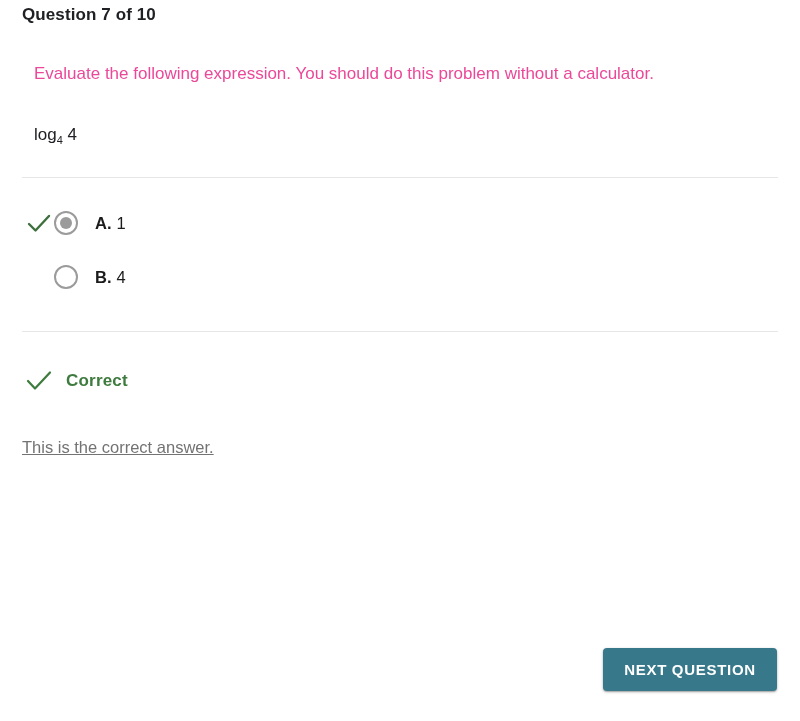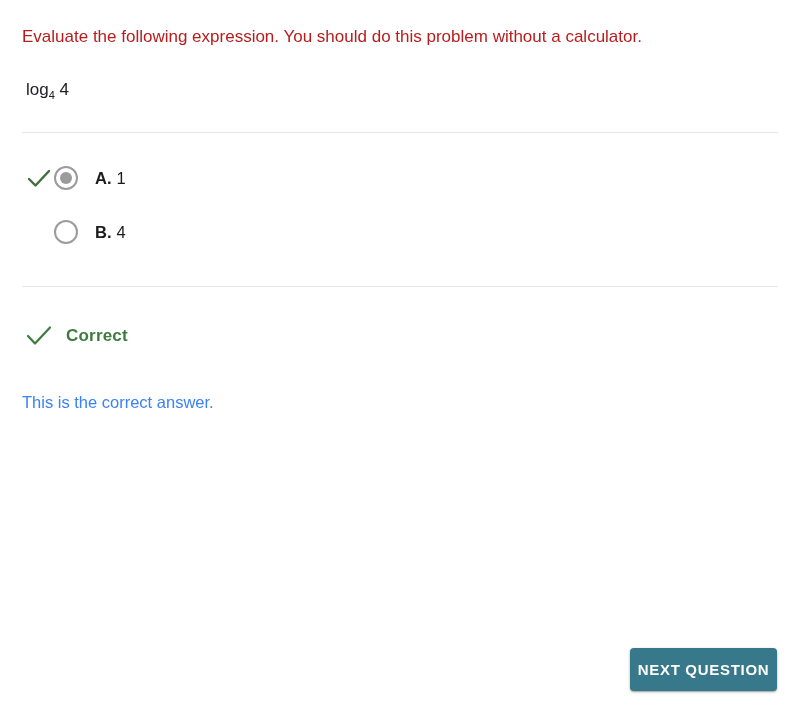--- a/index.html
+++ b/index.html
@@ -32,32 +32,32 @@
     letter-spacing: 0.1px;
     padding-top: 5px;
     line-height: 20px;
     margin: 0;
   }
 
   
   .question-prompt {
     font-size: 17px;
     line-height: 25px;
-    color: #b91c1c;
-    margin: 0;
+    color: #ec4899;
+    margin: 12px;
     padding-top: 24px;
     max-width: 740px;
     font-weight: normal;
   }
 
   .expression {
     font-size: 17px;
     line-height: 22px;
     color: #202124;
-    margin: 4px;
+    margin: 12px;
     padding-top: 26px;
     font-weight: normal;
   }
   .expression sub {
     font-size: 11px;
     vertical-align: baseline;
     position: relative;
     top: 4px;
   }
 
@@ -151,39 +151,40 @@
     margin-left: 14px;
     font-size: 17px;
     font-weight: bold;
     color: #3e7b3e;
     letter-spacing: 0.2px;
     text-align: right;
   }
 
   .explanation {
     font-size: 16.5px;
-    color: #3b82f6;
+    color: #737373;
     padding-top: 44px;
     line-height: 22px;
     margin: 0;
+    text-decoration: underline;
   }
 
   
   .footer {
     position: absolute;
     left: 0;
     top: 648px;
     width: 800px;
     height: 50px;
     padding-right: 23px;
     display: flex;
     justify-content: flex-end;
   }
   .next-button {
-    width: 147px;
+    width: 174px;
     height: 43px;
     background: #37788a;
     color: #ffffff;
     border: 0;
     border-radius: 4px;
     font-family: "Liberation Sans", sans-serif;
     font-size: 15px;
     font-weight: bold;
     letter-spacing: 0.7px;
     cursor: pointer;
@@ -191,20 +192,21 @@
     text-transform: uppercase;
     line-height: 43px;
     padding: 0;
   }
 </style>
 </head>
 <body>
 
 <div class="page">
 
+  <h1 class="question-title">Question 7 of 10</h1>
 
   <p class="question-prompt">Evaluate the following expression. You should do this problem without a calculator.</p>
 
   <p class="expression"><span>log</span><sub>4</sub><span> 4</span></p>
 
   <hr class="divider top">
 
   <ul class="options">
 
     <li class="option-row">

